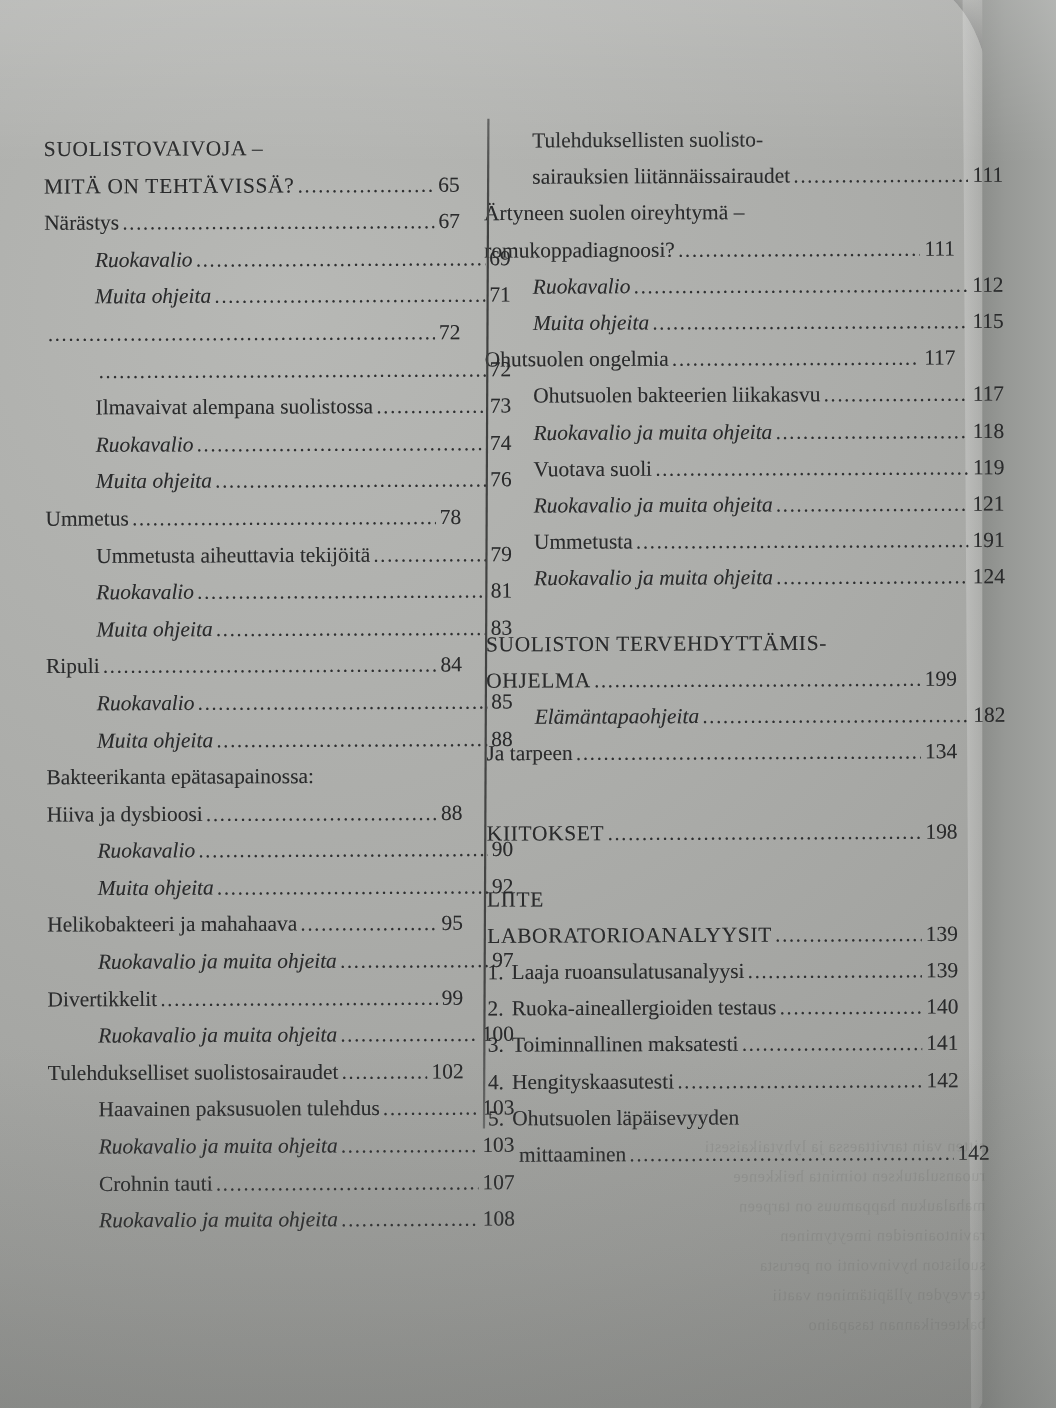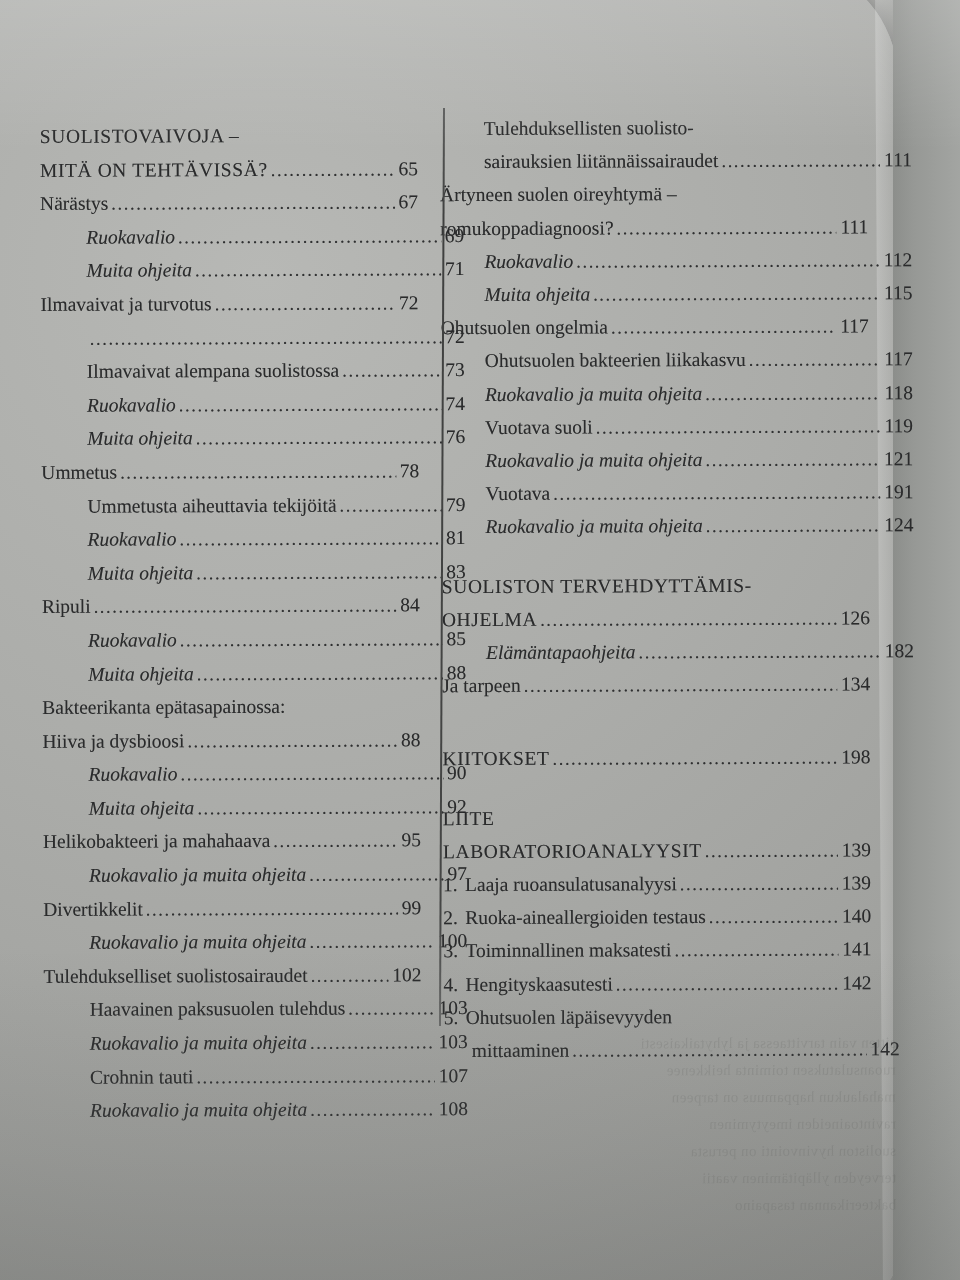--- a/index.html
+++ b/index.html
@@ -187,21 +187,20 @@
           <span class="ttl ital">Ruokavalio</span>
           <span class="leader"></span>
           <span class="pg">69</span>
         </div>
         <div class="row lv1">
           <span class="ttl ital">Muita ohjeita</span>
           <span class="leader"></span>
           <span class="pg">71</span>
         </div>
         <div class="row lv0">
-          <span class="ttl">Ilmavaivat ja turvotus</span>
           <span class="leader"></span>
           <span class="pg">72</span>
         </div>
         <div class="row lv1">
           <span class="leader"></span>
           <span class="pg">72</span>
         </div>
         <div class="row lv1">
           <span class="ttl">Ilmavaivat alempana suolistossa</span>
           <span class="leader"></span>
@@ -356,35 +355,35 @@
           <span class="ttl">Vuotava suoli</span>
           <span class="leader"></span>
           <span class="pg">119</span>
         </div>
         <div class="row lv1">
           <span class="ttl ital">Ruokavalio ja muita ohjeita</span>
           <span class="leader"></span>
           <span class="pg">121</span>
         </div>
         <div class="row lv1">
-          <span class="ttl">Vuotava</span>
+          <span class="ttl">Ummetusta</span>
           <span class="leader"></span>
           <span class="pg">191</span>
         </div>
         <div class="row lv1">
           <span class="ttl ital">Ruokavalio ja muita ohjeita</span>
           <span class="leader"></span>
           <span class="pg">124</span>
         </div>
         <div class="gap-md"></div>
         <div class="row lv0 noleader"><span class="ttl caps">SUOLISTON TERVEHDYTTÄMIS-</span></div>
         <div class="row lv0">
           <span class="ttl caps">OHJELMA</span>
           <span class="leader"></span>
-          <span class="pg">126</span>
+          <span class="pg">199</span>
         </div>
         <div class="row lv1">
           <span class="ttl ital">Elämäntapaohjeita</span>
           <span class="leader"></span>
           <span class="pg">182</span>
         </div>
         <div class="row lv0">
           <span class="ttl">Ja tarpeen</span>
           <span class="leader"></span>
           <span class="pg">134</span>

